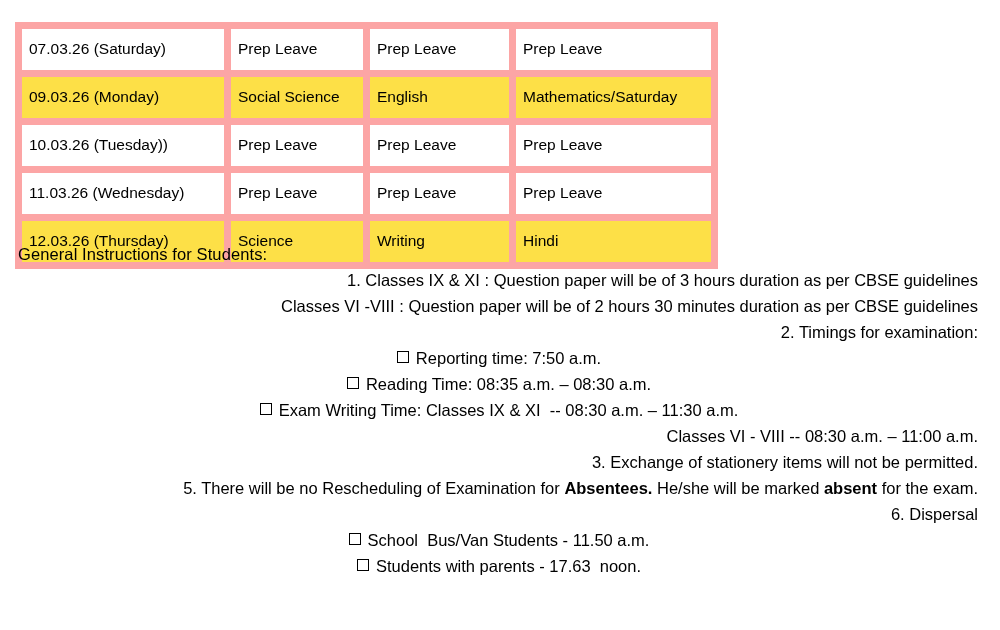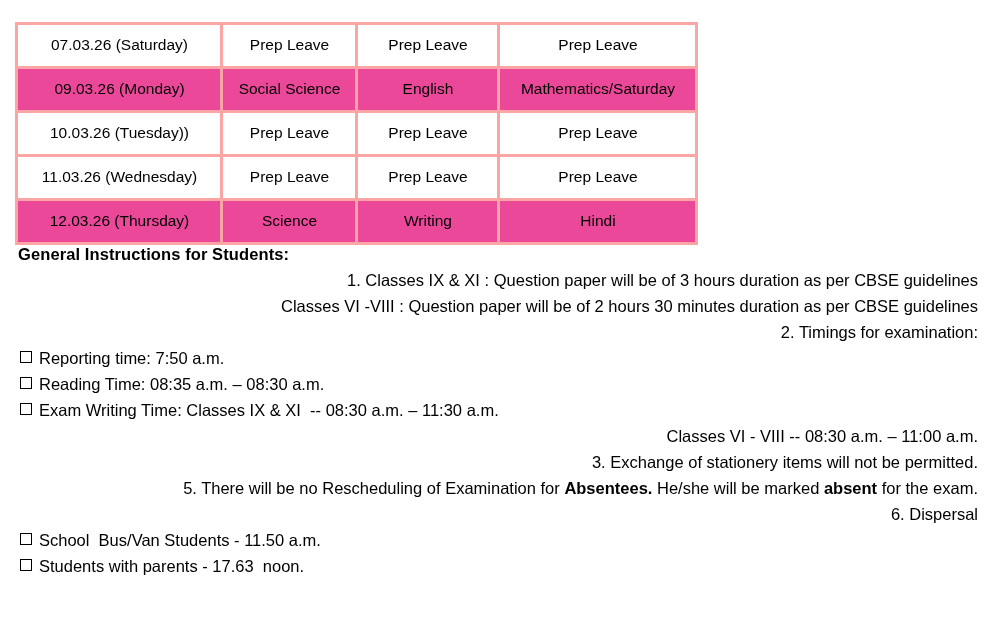--- a/index.html
+++ b/index.html
@@ -25,65 +25,65 @@
     position: absolute;
     left: 15px;
     top: 22px;
   }
   table.exam-table {
     border-collapse: collapse;
     table-layout: fixed;
     font-size: 15.5px;
   }
   table.exam-table td {
-    border: 3px solid #fca5a5;
+    border: 7px solid #fca5a5;
     padding: 6px 6px 6px 7px;
     height: 29px;
     vertical-align: middle;
     white-space: nowrap;
     line-height: 1.2;
-    text-align: center;
   }
   table.exam-table td.c0 { width: 189px; }
   table.exam-table td.c1 { width: 119px; }
   table.exam-table td.c2 { width: 126px; }
   table.exam-table td.c3 { width: 182px; }
-  tr.shaded td { background: #ec4899; }
+  tr.shaded td { background: #fde047; }
   tr.plain td { background: #ffffff; }
 
   
   .instructions {
     position: absolute;
     left: 18px;
     top: 246px;
     width: 960px;
     font-size: 16.5px;
     line-height: 1.0;
   }
   .instr-title {
-    font-weight: bold;
+    font-weight: normal;
     font-size: 16.5px;
     margin: 0 0 9px 0;
     letter-spacing: 0.1px;
   }
   .line {
     margin: 0 0 9.5px 0;
     white-space: pre;
     text-align: right;
   }
   .line.sub {
     padding-left: 19px;
   }
   .line.sub2 {
     padding-left: 147px;
   }
   .bullet-line {
     margin: 0 0 9.5px 0;
     white-space: pre;
     padding-left: 2px;
+    text-align: center;
   }
   .box-glyph {
     display: inline-block;
     width: 10px;
     height: 10px;
     border: 1px solid #000000;
     margin-right: 7px;
     position: relative;
     top: -1px;
   }

